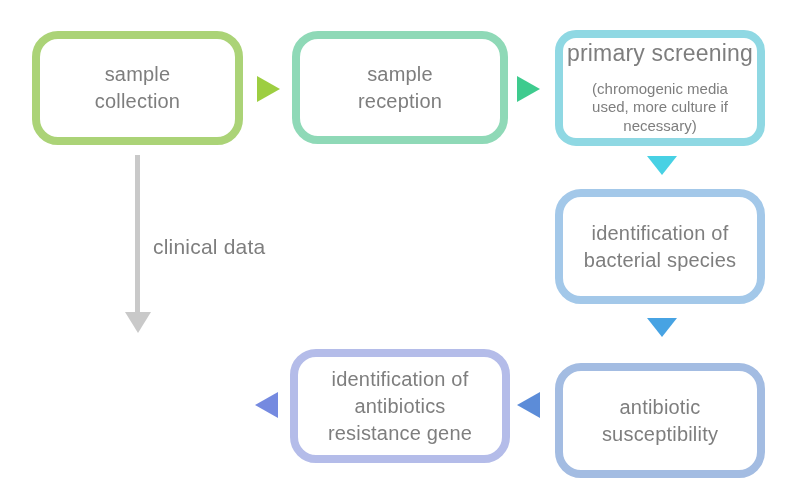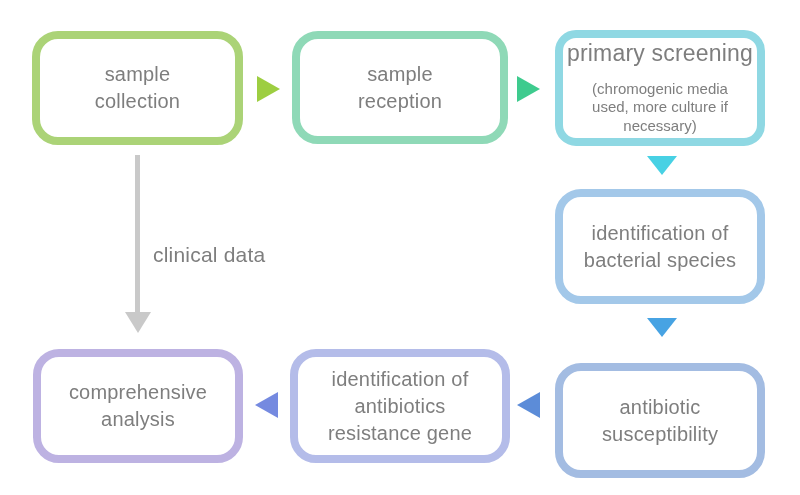--- a/index.html
+++ b/index.html
@@ -81,21 +81,20 @@
     border-left: 13px solid transparent;
     border-right: 13px solid transparent;
     border-top: 21px solid #c9c9c9;
   }
   .edge-label {
     position: absolute;
     left: 153px;
     top: 235px;
     font-size: 21px;
     letter-spacing: 0.2px;
-    margin-top: 8px;
   }
 </style>
 </head>
 <body>
 
 <div class="canvas" style="color: rgb(126, 126, 126); background-color: rgb(255, 255, 255);">
 
   <div class="node" style="left: 32px; top: 31px; width: 211px; height: 114px; border-color: rgb(171, 211, 119);">
     <div class="node-label">sample
 collection</div>
@@ -134,22 +133,18 @@
   <div class="arrow left" style="left: 517px; top: 392px; border-right-color: rgb(92, 140, 216);"></div>
 
   <div class="node" style="left: 290px; top: 349px; width: 220px; height: 114px; border-color: rgb(180, 188, 233);">
     <div class="node-label">identification of
 antibiotics
 resistance gene</div>
   </div>
 
   <div class="arrow left" style="left: 255px; top: 392px; border-right-color: rgb(117, 138, 224);"></div>
 
-  <div class="node" style="left: 33px; top: 349px; width: 210px; height: 114px; border-color: rgb(189, 178, 226);">
-    <div class="node-label">comprehensive
-analysis</div>
-  </div>
 
   <div class="connector-line" style="background-color: rgb(201, 201, 201);"></div>
   <div class="connector-head" style="border-top-color: rgb(201, 201, 201);"></div>
   <div class="edge-label">clinical data</div>
 
 </div>
 
 </body></html>

